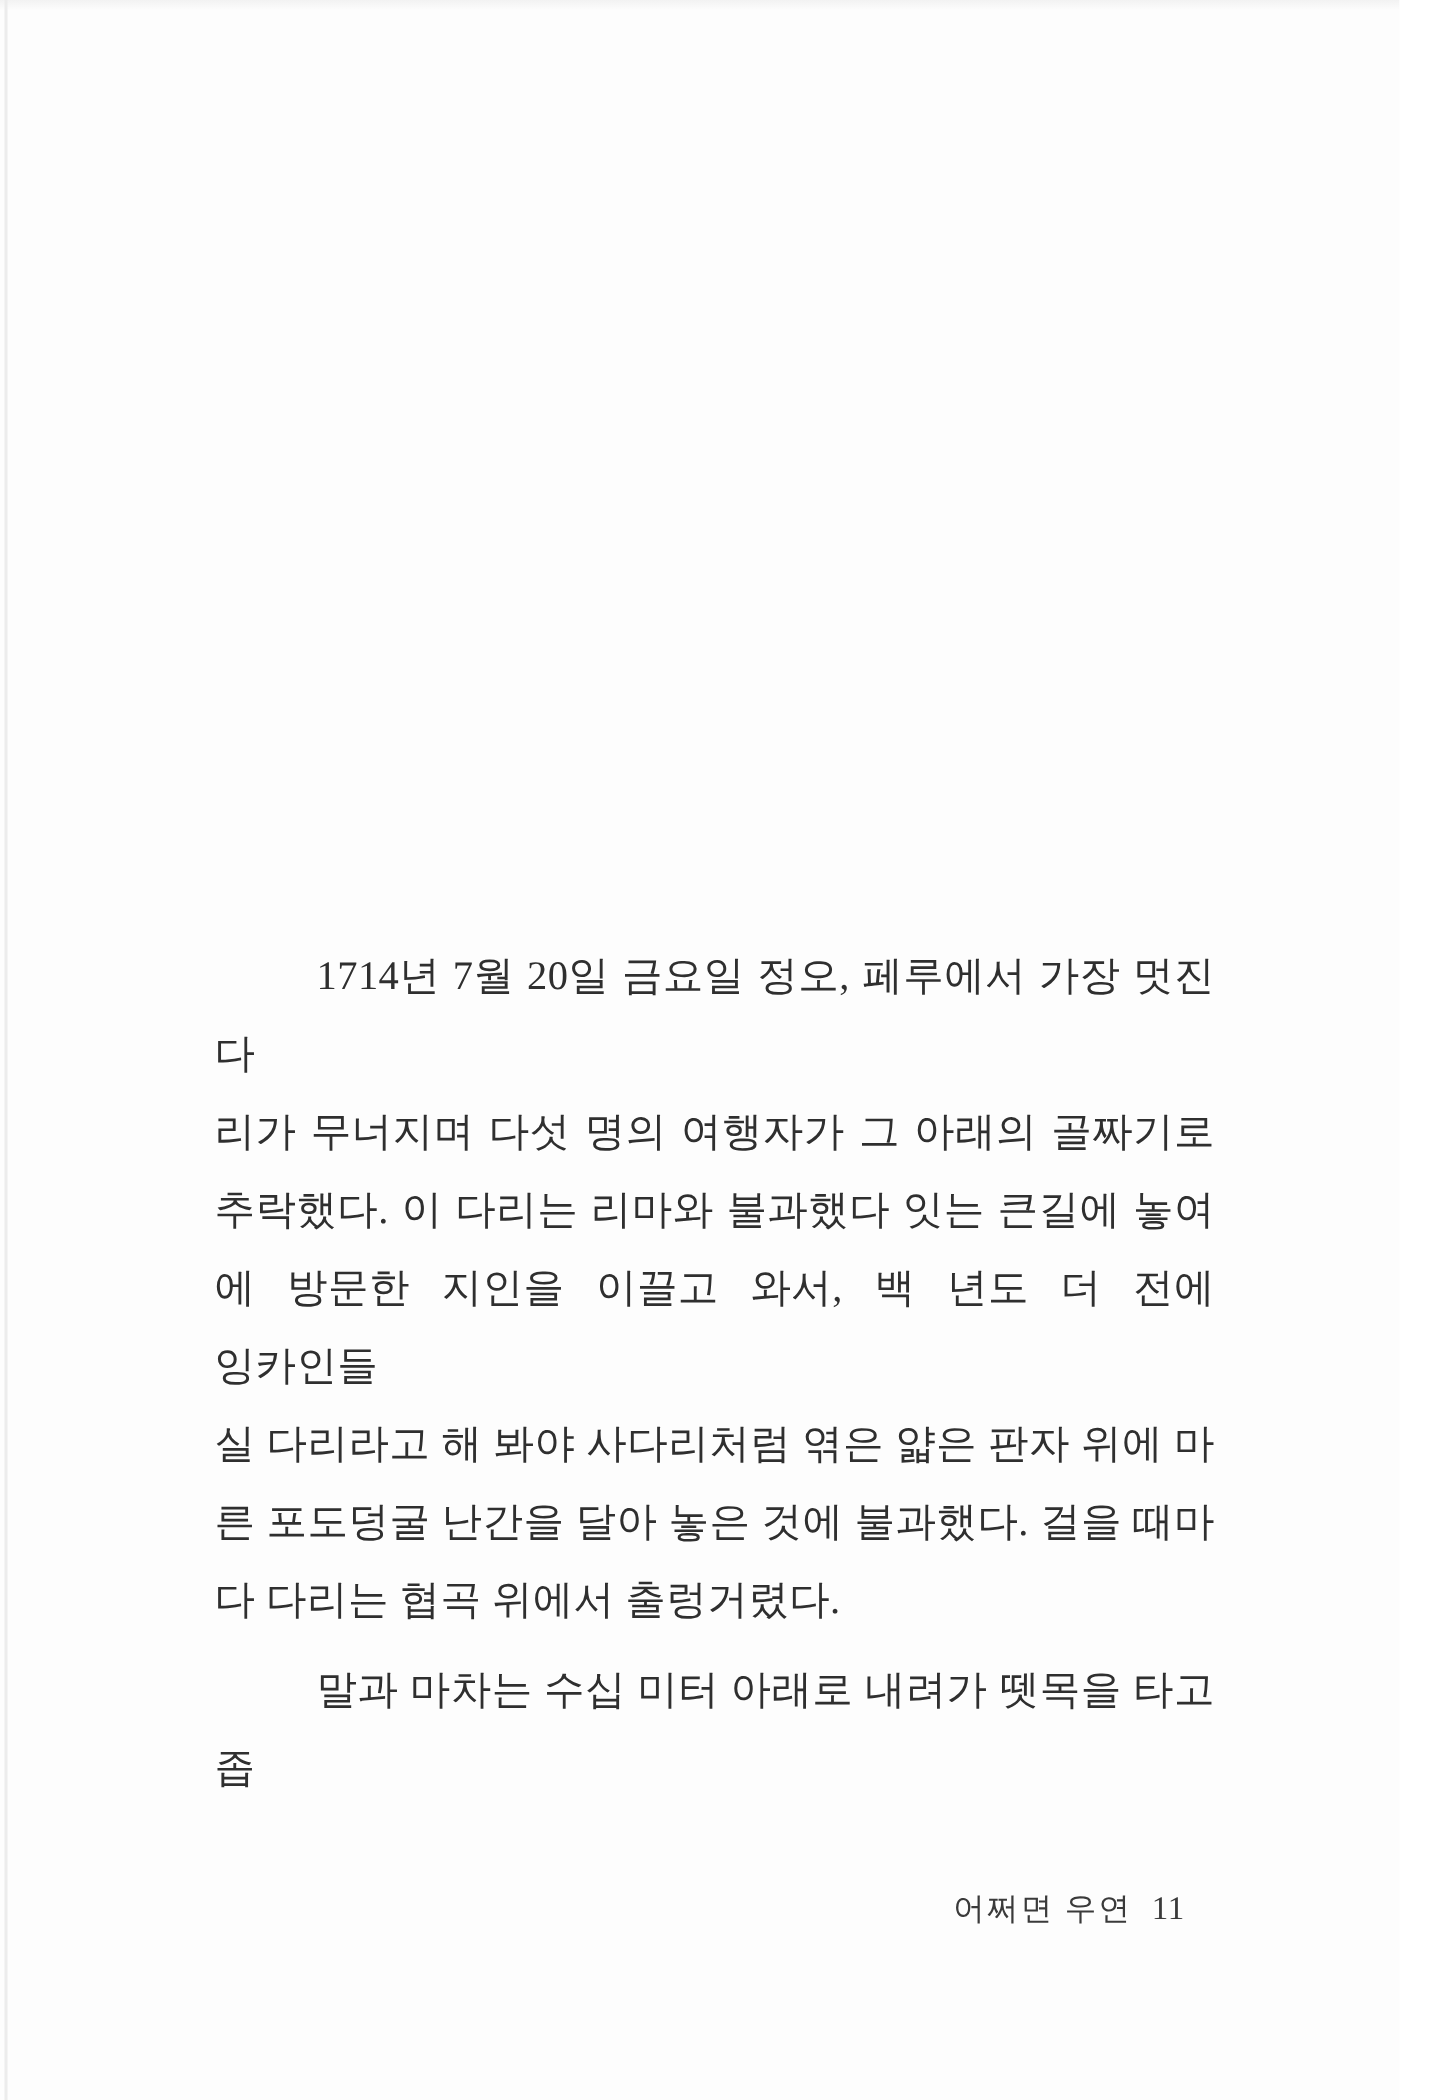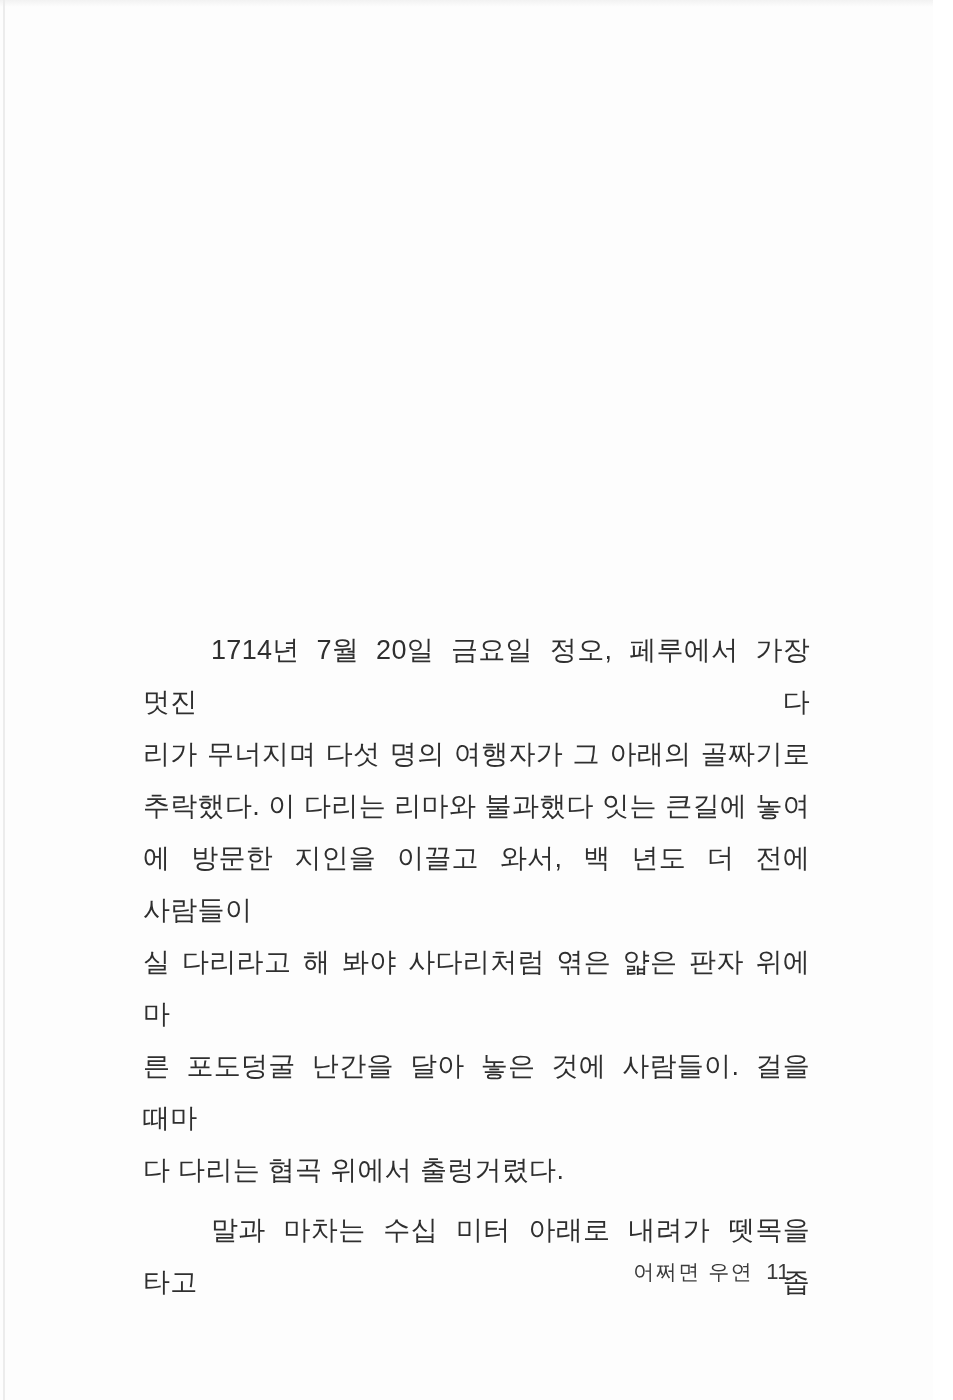--- a/index.html
+++ b/index.html
@@ -5,21 +5,21 @@
   html, body {
     margin: 0;
     padding: 0;
     background: #ffffff;
   }
   .page {
     position: relative;
     width: 933px;
     height: 1400px;
     background: #fdfdfd;
-    font-family: Liberation Sans, sans-serif;
+    font-family: Liberation Serif, serif;
     overflow: hidden;
   }
   .top-shade {
     position: absolute;
     top: 0; left: 0; right: 0;
     height: 7px;
     background: linear-gradient(#f2f2f2, #fdfdfd);
     pointer-events: none;
   }
   .scan-edge {
@@ -76,23 +76,23 @@
 <body>
 
 <div class="page" style="background: rgb(253, 253, 253); color: rgb(47, 47, 47);">
   <div class="top-shade"></div>
   <div class="scan-edge"></div>
 
   <div class="body-text">
     <div class="line indent just">1714년 7월 20일 금요일 정오, 페루에서 가장 멋진 다</div>
     <div class="line just">리가 무너지며 다섯 명의 여행자가 그 아래의 골짜기로</div>
     <div class="line just">추락했다. 이 다리는 리마와 불과했다 잇는 큰길에 놓여</div>
-    <div class="line just">에 방문한 지인을 이끌고 와서, 백 년도 더 전에 사람들이</div>
+    <div class="line just">에 방문한 지인을 이끌고 와서, 백 년도 더 전에 잉카인들</div>
     <div class="line just">실 다리라고 해 봐야 사다리처럼 엮은 얇은 판자 위에 마</div>
-    <div class="line just">른 포도덩굴 난간을 달아 놓은 것에 사람들이. 걸을 때마</div>
+    <div class="line just">른 포도덩굴 난간을 달아 놓은 것에 불과했다. 걸을 때마</div>
     <div class="line">다 다리는 협곡 위에서 출렁거렸다.</div>
     <div class="line indent just para2">말과 마차는 수십 미터 아래로 내려가 뗏목을 타고 좁</div>
   </div>
 
   <div class="footer">
     <span>어쩌면 우연</span><span class="pgnum">11</span>
   </div>
 </div>
 
 </body></html>

